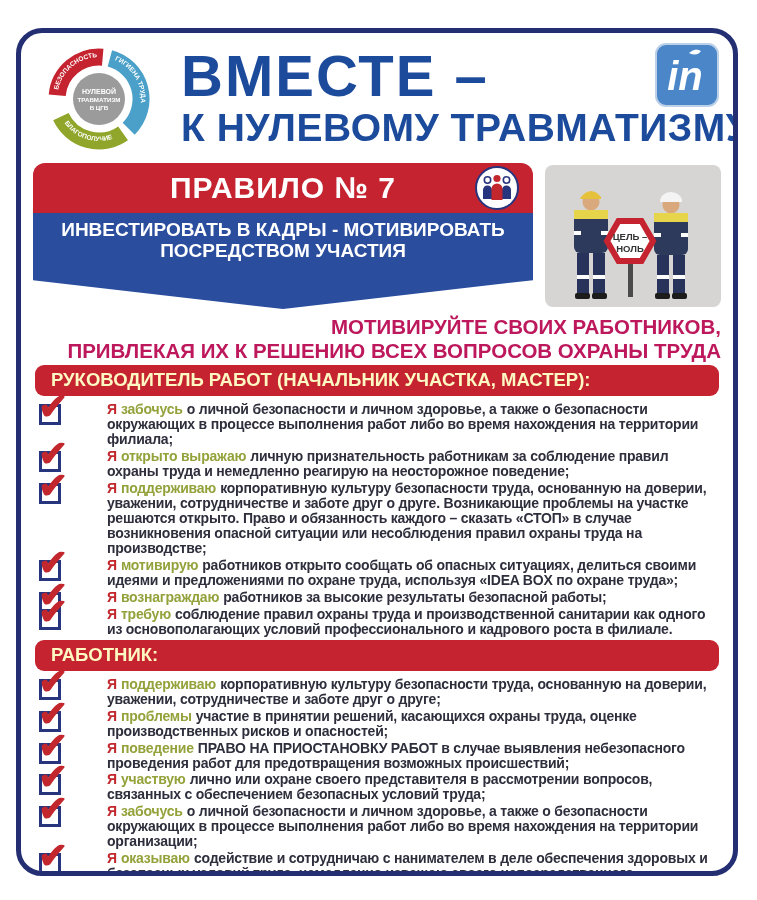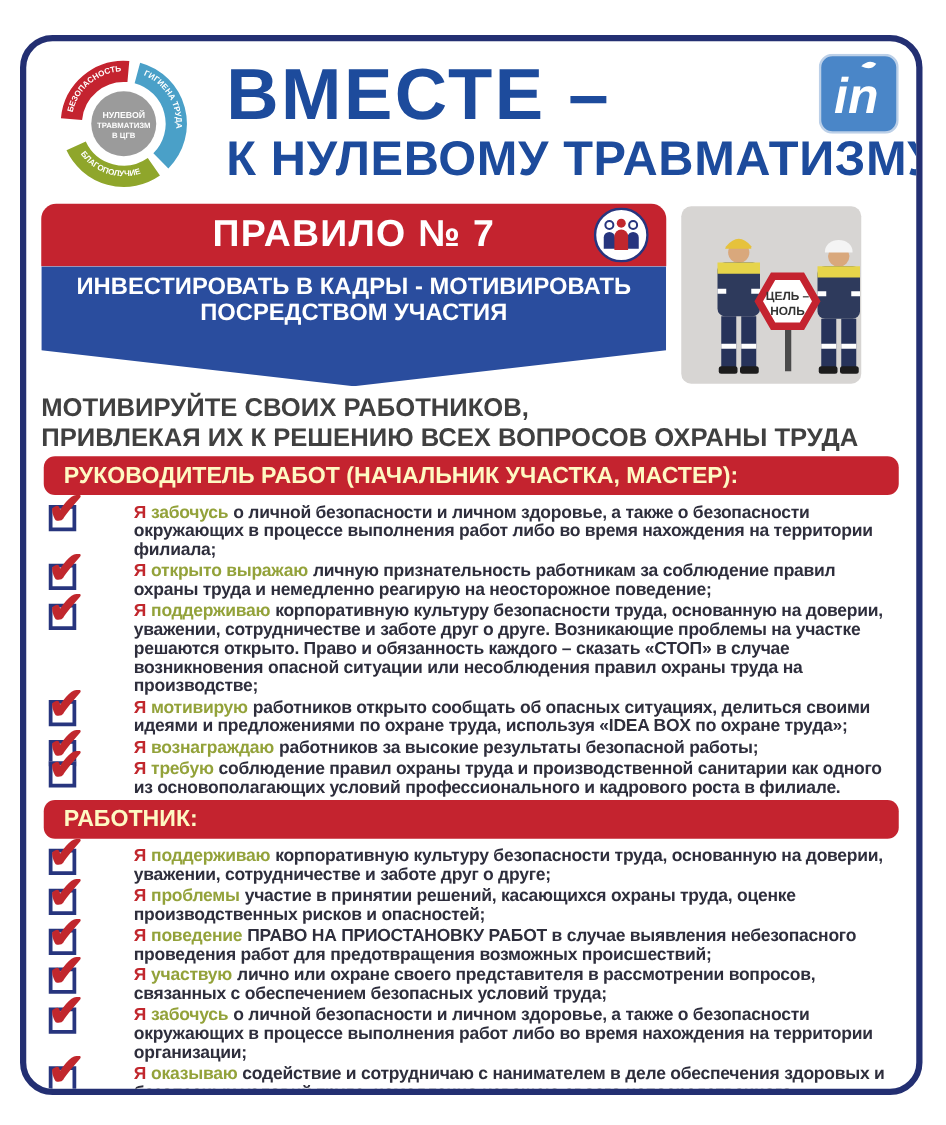--- a/index.html
+++ b/index.html
@@ -28,25 +28,25 @@
     display:flex; align-items:center; justify-content:center; position:relative;
   }
   .rule-label { color:#fff; font-weight:bold; font-size:30px; letter-spacing:1px; }
   .people-badge { position:absolute; right:14px; top:3px; width:44px; height:44px; }
   .rule-blue {
     background:#2a4d9e; color:#fff; text-align:center; font-weight:bold;
     font-size:19px; line-height:1.12; padding:6px 28px 28px; min-height:96px;
     clip-path:polygon(0 0,100% 0,100% 70%,50% 100%,0 70%);
   }
   .photo {
-    width:144px; height:142px; background:#d7d5d3; border-radius:8px;
+    width:176px; height:142px; background:#d7d5d3; border-radius:8px;
     flex:0 0 auto; margin-top:2px; overflow:hidden;
   }
   
-  .subtitle { text-align:left; color:#404040; font-weight:bold; font-size:20.5px; line-height:1.15; margin-top:6px; }
+  .subtitle { text-align:right; color:#be185d; font-weight:bold; font-size:20.5px; line-height:1.15; margin-top:6px; }
   
   .section-header {
     background:#c4232f; color:#fef9c3; font-weight:bold; font-size:18.5px;
     border-radius:9px; padding:4px 16px 5px; margin:3px 2px 6px;
   }
   .items { padding:0 2px; }
   .item { display:flex; margin:2px 0; }
   .cbx { position:relative; width:36px; flex:0 0 36px; }
   .cbx .box { position:absolute; left:4px; top:2px; width:22px; height:21px; background:#fff; border:3.5px solid #27357e; }
   .cbx .check { position:absolute; left:3px; top:-13px; font-size:36px; line-height:1; color:#c1272d; font-weight:bold; }

